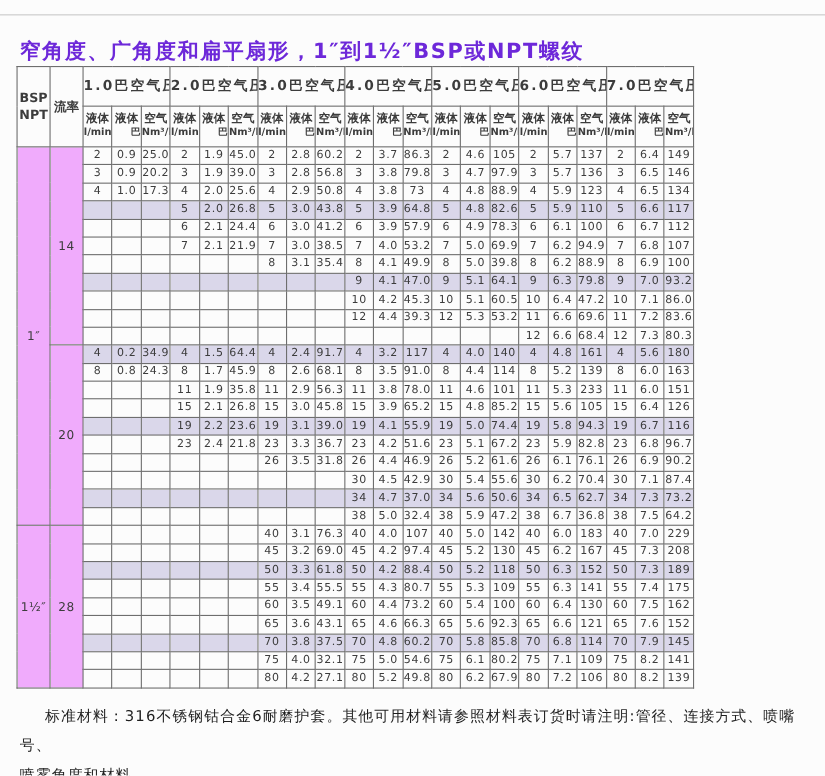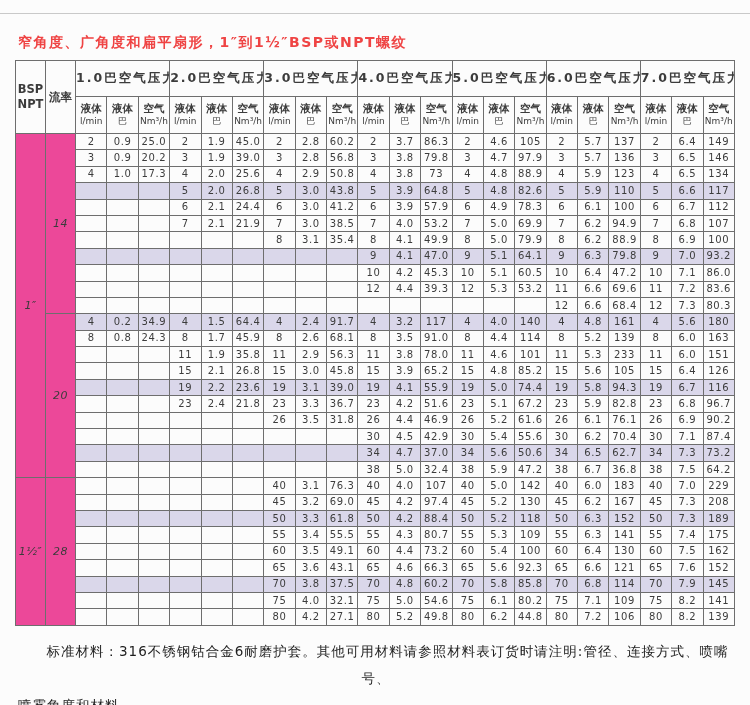--- a/index.html
+++ b/index.html
@@ -10,48 +10,48 @@
     font-family:"DejaVu Sans", sans-serif;
     color:#333;
     overflow:hidden;
   }
   .top-rule {
     position:absolute; left:0; top:13px; width:750px; height:1px;
     background:#c9c9c9;
   }
   .page-title {
     position:absolute; left:18px; top:34px;
-    font-size:14px; font-weight:600; letter-spacing:1.5px; color:#ef4444;
+    font-size:19px; font-weight:600; letter-spacing:1.5px; color:#6d28d9;
     white-space:nowrap;
   }
   table.spec {
-    position:absolute; left:15px; top:60px; width:720px;
+    position:absolute; left:15px; top:60px; width:616px;
     border-collapse:collapse; table-layout:fixed;
   }
   table.spec th, table.spec td {
     border:1px solid #6e6e6e;
     text-align:center; vertical-align:middle;
     padding:0; overflow:hidden; white-space:nowrap;
     color:#3c3c3c;
   }
   thead tr.group-row { height:36px; }
   thead tr.sub-row { height:37px; }
   th.group-h { font-size:12.5px; font-weight:600; letter-spacing:2px; color:#2a2a2a; }
   th.corner-h, th.flow-h { font-size:11.5px; font-weight:600; line-height:1.3; color:#2a2a2a; letter-spacing:0; }
   th.sub-h { font-size:10.5px; font-weight:600; line-height:1.3; color:#2a2a2a;margin-top:32px; }
-  th.sub-h .unit { font-size:9px; font-weight:400; }
+  th.sub-h .unit { font-size:9px; font-weight:700;text-align:right; }
   tbody tr { height:16.4px; }
   tbody td { font-size:10px; letter-spacing:0.6px; line-height:1; }
-  td.bsp-cell, td.flow-cell { font-size:11px; letter-spacing:0.5px; background:#ec4899; color:#2e2e2e;font-style:italic; }
+  td.bsp-cell, td.flow-cell { font-size:11px; letter-spacing:0.5px; background:#f0abfc; color:#2e2e2e; }
   tr.shaded td.data-cell { background:#dad7ea; }
   .footer-note {
     position:absolute; left:18px; top:638px; width:716px;
     font-size:13.5px; letter-spacing:1px; color:#1e1e1e; line-height:27px;
   }
-  .footer-note .ln1 { text-indent:1.7em;text-align:center; }
+  .footer-note .ln1 { text-indent:1.7em; }
 </style>
 </head>
 <body>
 
 <div class="top-rule"></div>
 
 <div class="page-title">窄角度、广角度和扁平扇形，1″到1½″BSP或NPT螺纹</div>
 
 <table class="spec">
   <colgroup>
@@ -330,21 +330,21 @@
         <td class="data-cell"></td>
         <td class="data-cell"></td>
         <td class="data-cell">8</td>
         <td class="data-cell">3.1</td>
         <td class="data-cell">35.4</td>
         <td class="data-cell">8</td>
         <td class="data-cell">4.1</td>
         <td class="data-cell">49.9</td>
         <td class="data-cell">8</td>
         <td class="data-cell">5.0</td>
-        <td class="data-cell">79.9</td>
+        <td class="data-cell">39.8</td>
         <td class="data-cell">8</td>
         <td class="data-cell">6.2</td>
         <td class="data-cell">88.9</td>
         <td class="data-cell">8</td>
         <td class="data-cell">6.9</td>
         <td class="data-cell">100</td>
       </tr>
       <tr class="shaded">
         <td class="data-cell"></td>
         <td class="data-cell"></td>
@@ -862,21 +862,21 @@
         <td class="data-cell"></td>
         <td class="data-cell"></td>
         <td class="data-cell">80</td>
         <td class="data-cell">4.2</td>
         <td class="data-cell">27.1</td>
         <td class="data-cell">80</td>
         <td class="data-cell">5.2</td>
         <td class="data-cell">49.8</td>
         <td class="data-cell">80</td>
         <td class="data-cell">6.2</td>
-        <td class="data-cell">44.8</td>
+        <td class="data-cell">67.9</td>
         <td class="data-cell">80</td>
         <td class="data-cell">7.2</td>
         <td class="data-cell">106</td>
         <td class="data-cell">80</td>
         <td class="data-cell">8.2</td>
         <td class="data-cell">139</td>
       </tr>
     </tbody>
 </table>
 

